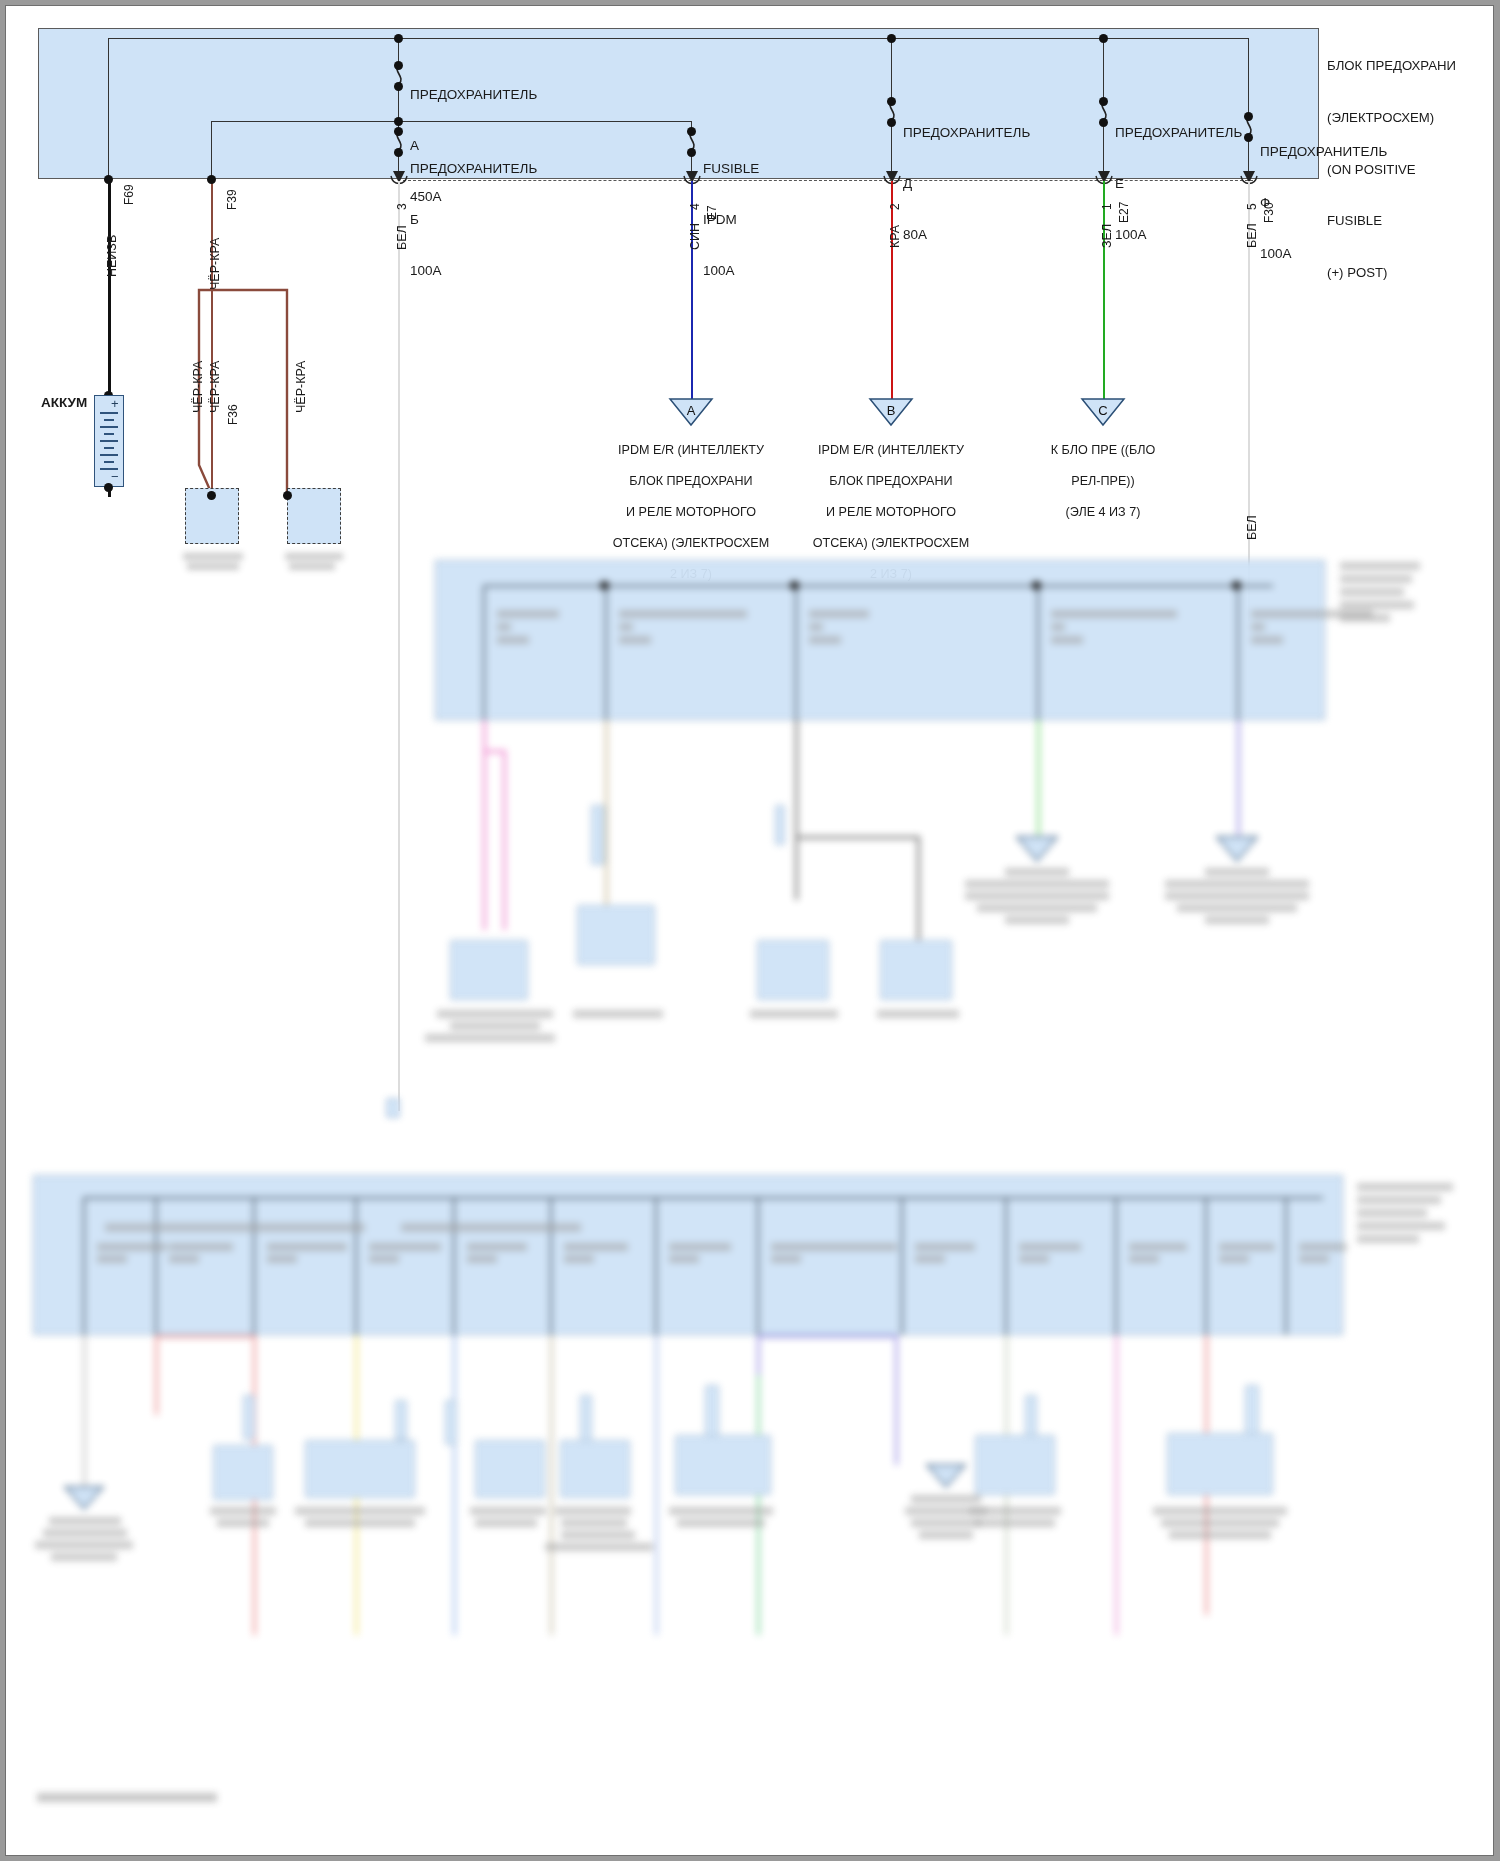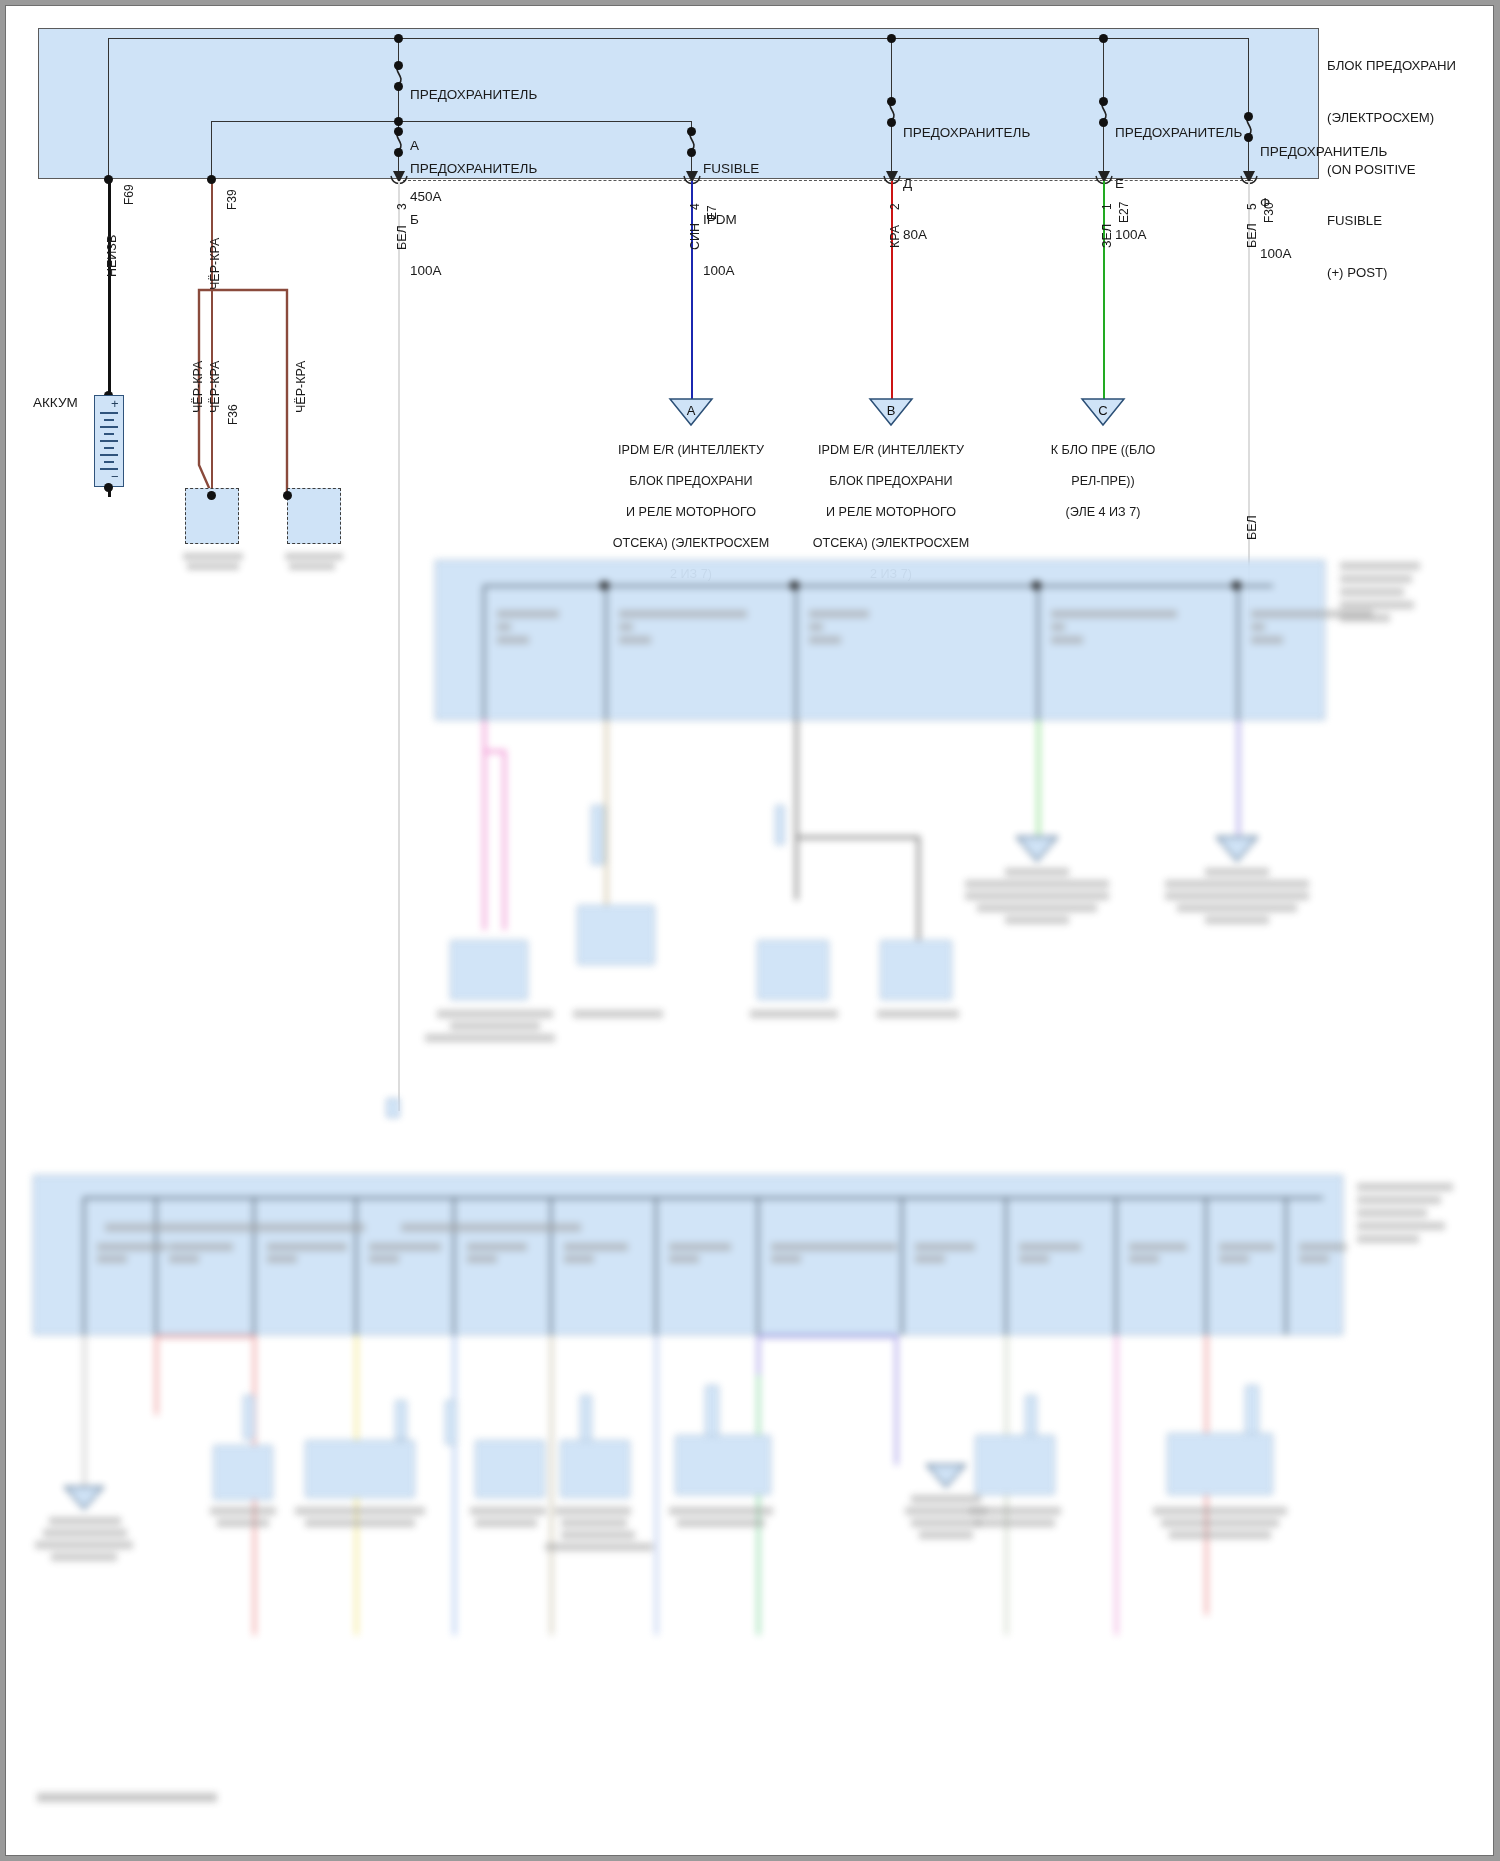--- a/index.html
+++ b/index.html
@@ -230,21 +230,21 @@
         <line x1="6" y1="18" x2="24" y2="18" stroke="#30547c" stroke-width="2"></line>
         <line x1="10" y1="25" x2="20" y2="25" stroke="#30547c" stroke-width="2"></line>
         <line x1="6" y1="32" x2="24" y2="32" stroke="#30547c" stroke-width="2"></line>
         <line x1="10" y1="39" x2="20" y2="39" stroke="#30547c" stroke-width="2"></line>
         <line x1="6" y1="46" x2="24" y2="46" stroke="#30547c" stroke-width="2"></line>
         <line x1="10" y1="53" x2="20" y2="53" stroke="#30547c" stroke-width="2"></line>
         <line x1="6" y1="60" x2="24" y2="60" stroke="#30547c" stroke-width="2"></line>
         <line x1="10" y1="67" x2="20" y2="67" stroke="#30547c" stroke-width="2"></line>
         <line x1="6" y1="74" x2="24" y2="74" stroke="#30547c" stroke-width="2"></line>
       </svg>
-      <div class="lbl" style="left:28px;top:390px;font-size:13.5px;">АККУМ</div>
+      <div class="lbl" style="left:36px;top:390px;font-size:13.5px;font-weight:bold;">АККУМ</div>
       <div class="lbl" style="left:106px;top:391px;font-size:13px;color:#24405e;">+</div>
       <div class="lbl" style="left:106px;top:464px;font-size:13px;color:#24405e;">−</div>
 
       <div class="vline" style="left:103px;top:482px;height:10px;border-left-width:3px;border-left-color:#111;"></div>
       <div class="node" style="left:99px;top:478px;"></div>
 
       <div class="vline" style="left:206px;top:174px;height:315px;border-left-width:2.4px;border-left-color:#8a4a3c;"></div>
       <div class="node" style="left:202px;top:170px;"></div>
       <div class="rot" style="left:203px;top:285px;">ЧЁР-КРА</div>
       <div class="rot" style="left:220px;top:205px;font-size:12px;">F39</div>

